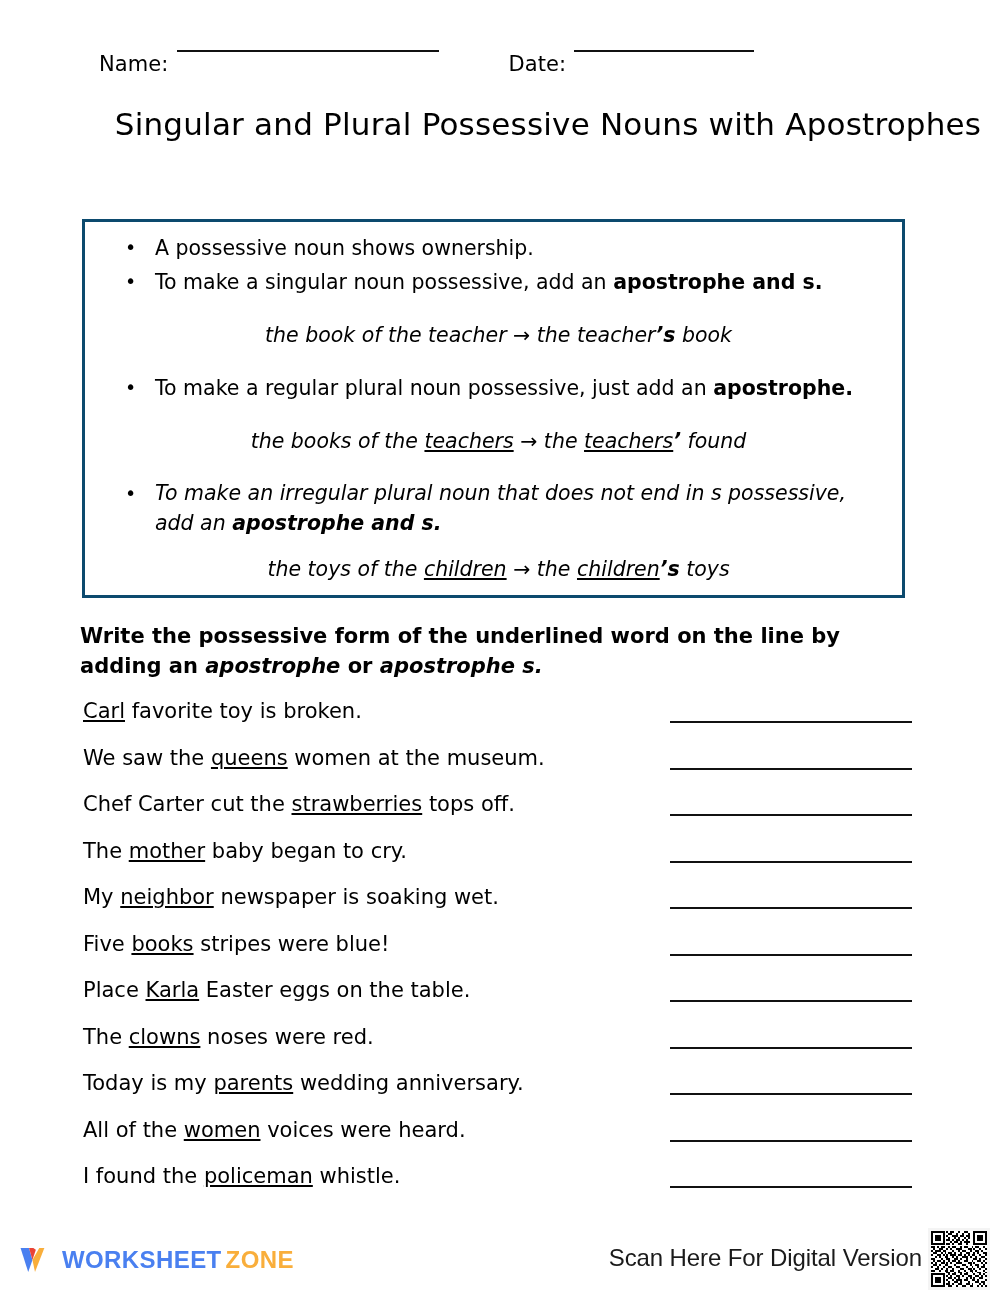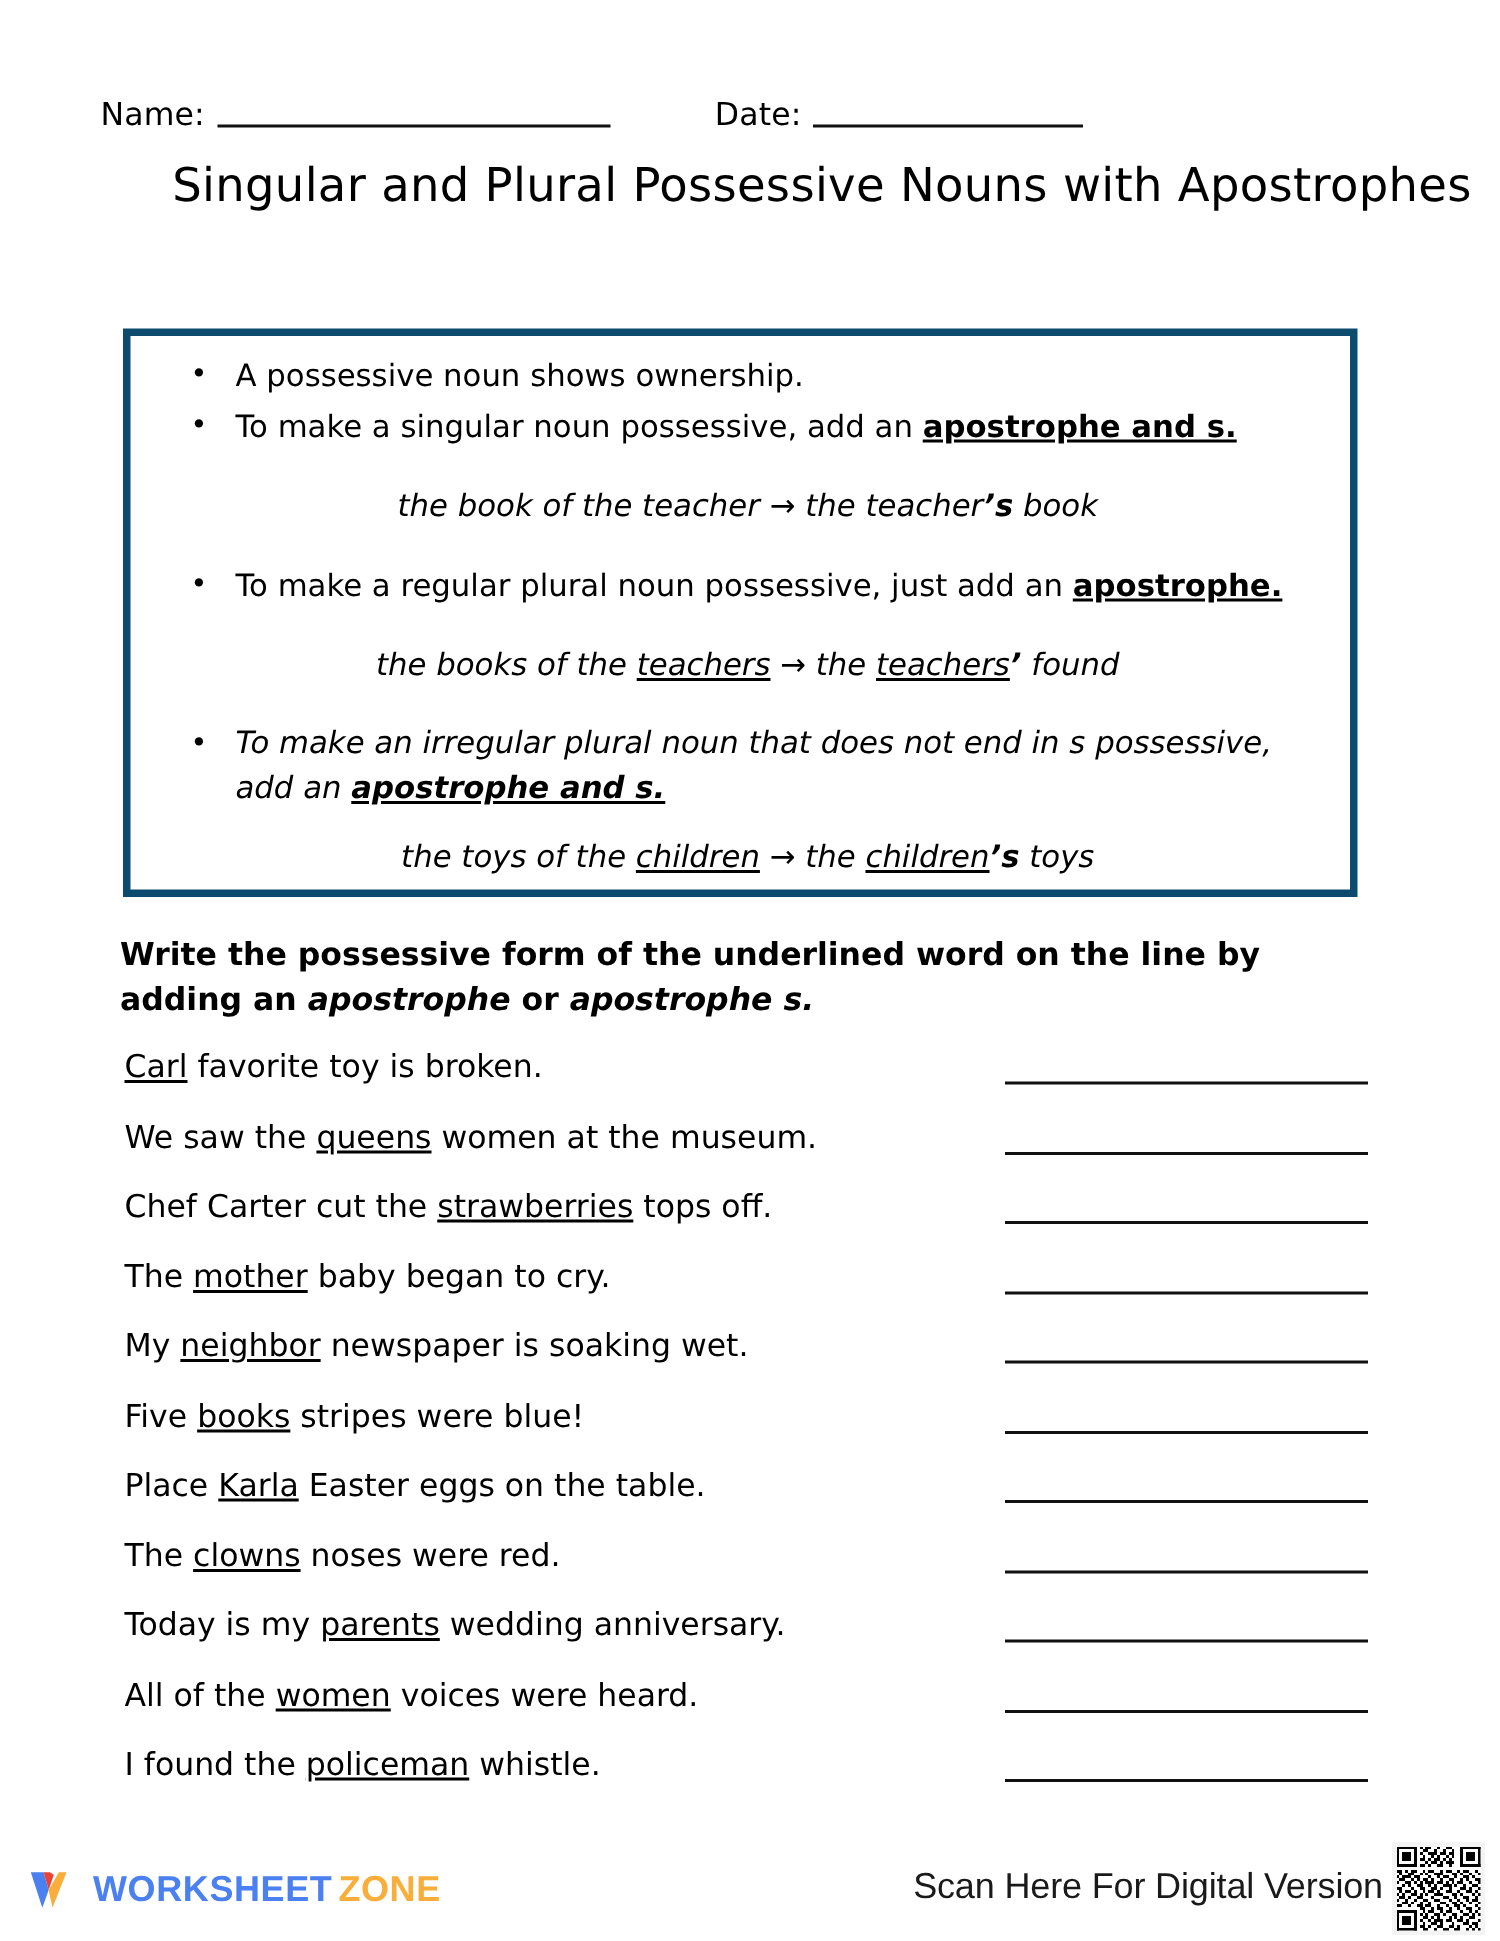--- a/index.html
+++ b/index.html
@@ -15,25 +15,25 @@
     overflow: hidden;
     font-family: "Liberation Sans", sans-serif;
     color: #000000;
     -webkit-font-smoothing: antialiased;
   }
 
   
   .namedate-row {
     position: absolute;
     top: 52px;
-    left: 67px;
+    left: 99px;
     width: 840px;
     height: 36px;
     display: flex;
-    align-items: flex-end;
+    align-items: flex-start;
   }
   .nd-label {
     font-family: "DejaVu Sans", sans-serif;
     font-size: 21px;
     letter-spacing: 0.1px;
     white-space: nowrap;
   }
   .nd-rule {
     display: inline-block;
     border-bottom: 2.5px solid #111;
@@ -61,21 +61,21 @@
     padding-left: 48px;
   }
 
   
   .rules-box {
     position: absolute;
     left: 82px;
     top: 219px;
     width: 823px;
     height: 379px;
-    border: 5px solid #0c4a6e;
+    border: 3px solid #0c4a6e;
     box-sizing: border-box;
     background: #fff;
   }
   .rules-inner {
     padding: 10px 16px 0 14px;
   }
   .rule-bullet {
     position: relative;
     padding-left: 56px;
     font-family: "DejaVu Sans", sans-serif;
@@ -86,21 +86,21 @@
   .rule-bullet::before {
     content: "\2022";
     position: absolute;
     left: 26px;
     top: -1px;
     font-size: 19px;
     line-height: 32px;
   }
   .rule-bullet.italic { font-style: italic; }
   .rule-bullet.b3 { line-height: 30px; padding-right: 4px; }
-  .rule-bullet b { font-weight: 700; text-decoration: underline; }
+  .rule-bullet b { font-weight: 700; }
 
   .rule-example {
     font-family: "DejaVu Sans", sans-serif;
     font-style: italic;
     font-size: 20.5px;
     line-height: 30px;
     text-align: center;
     margin: 0;
     padding-left: 12px;
   }

